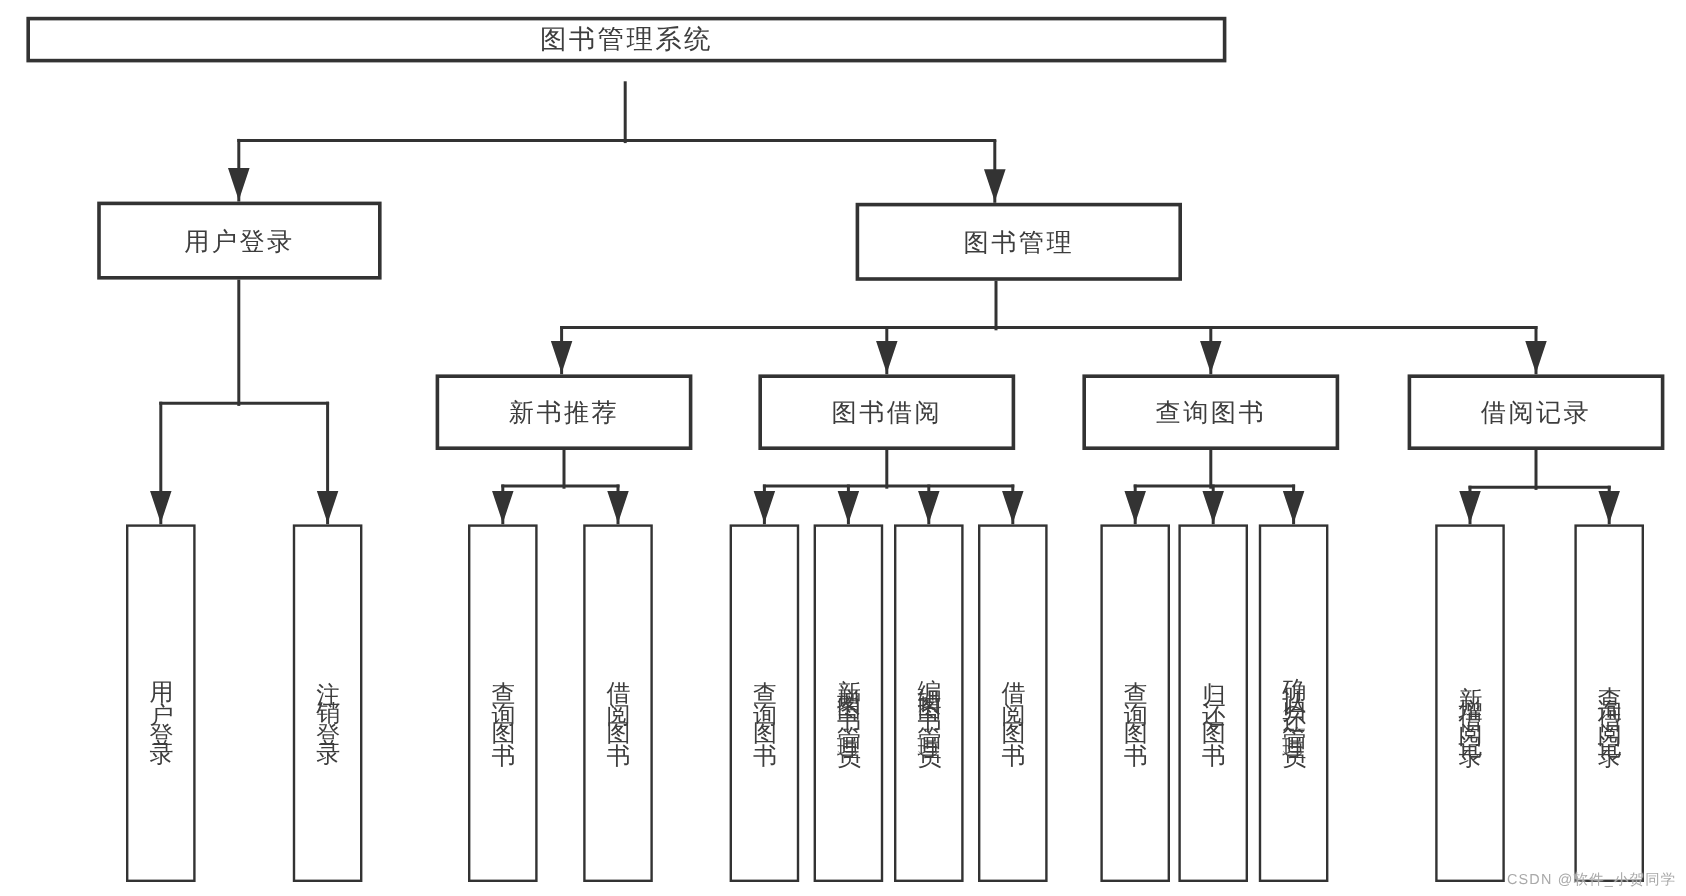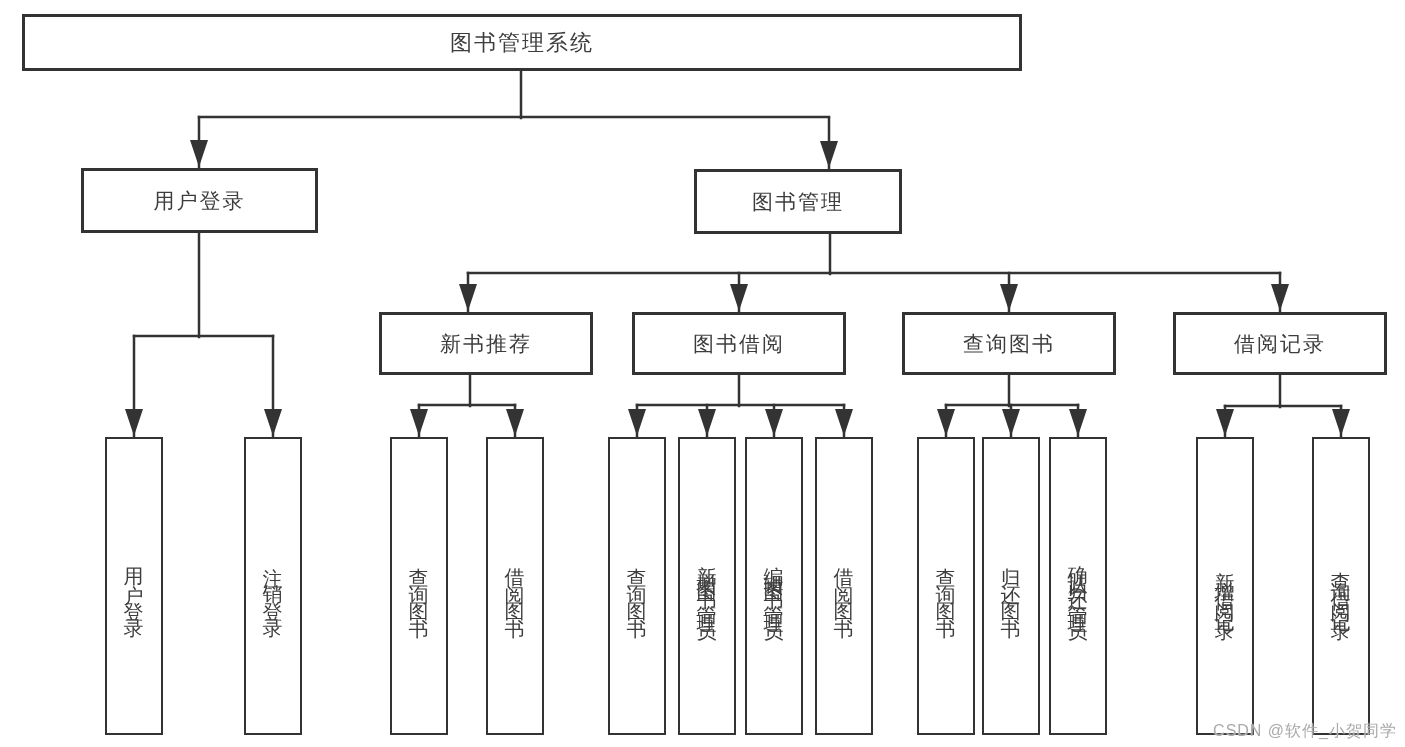--- a/index.html
+++ b/index.html
@@ -5,39 +5,39 @@
   * { margin:0; padding:0; box-sizing:border-box; }
   html,body { background:#ffffff; }
   body { font-family:"Liberation Sans","DejaVu Sans",sans-serif; }
   .canvas { position:relative; width:1405px; height:747px; background:#ffffff; overflow:hidden; color:#3d3d3d; }
   svg.connectors { position:absolute; left:0; top:0; z-index:1; }
   .node {
     position:absolute; z-index:2; background:#ffffff;
     border:3px solid #333333; display:flex; align-items:center; justify-content:center;
     font-size:21px; letter-spacing:2px; color:#3d3d3d;
   }
-  .n-root   { left:22px;   top:14px;  width:1000px; height:57px; font-size:22px; }
+  .n-root   { left:22px;   top:14px;  width:1000px; height:38px; font-size:22px; }
   .n-login  { left:81px;   top:168px; width:237px;  height:65px; }
-  .n-mgmt   { left:694px;  top:169px; width:208px;  height:65px;text-align:center; }
+  .n-mgmt   { left:713px;  top:169px; width:272px;  height:65px;text-align:center; }
   .n-lv3    { width:214px; height:63px; top:312px; }
-  .n-newbook{ left:363px;margin-left:16px; }
+  .n-newbook{ left:363px; }
   .n-borrow { left:632px;text-align:center; }
   .n-current{ left:902px; }
   .n-records{ left:1173px; }
   .leaf {
     position:absolute; z-index:2; background:#ffffff;
     border:2px solid #333333; width:58px; top:437px; height:298px;
     display:flex; align-items:center; justify-content:center;
   }
   .vtext { writing-mode:vertical-rl; text-orientation:mixed; font-size:20px; line-height:1;
            white-space:nowrap; color:#3d3d3d; }
   .ls4 { letter-spacing:17px; }
   .ls6 { letter-spacing:10px; }
   .ls9 { letter-spacing:8px; }
-  .watermark { position:absolute; z-index:3; right:8px; bottom:5px; font-size:16px;
+  .watermark { position:absolute; z-index:3; right:8px; bottom:5px; font-size:12px;
                color:#a9a9a9; letter-spacing:1px; text-shadow:0 0 2px #ffffff; }
 </style>
 </head>
 <body>
 
 <div class="canvas">
 
   <svg class="connectors" width="1405" height="747" viewBox="0 0 1405 747">
     <defs>
       <marker id="arrow" markerUnits="userSpaceOnUse" markerWidth="30" markerHeight="22" refX="27" refY="10" orient="auto">

